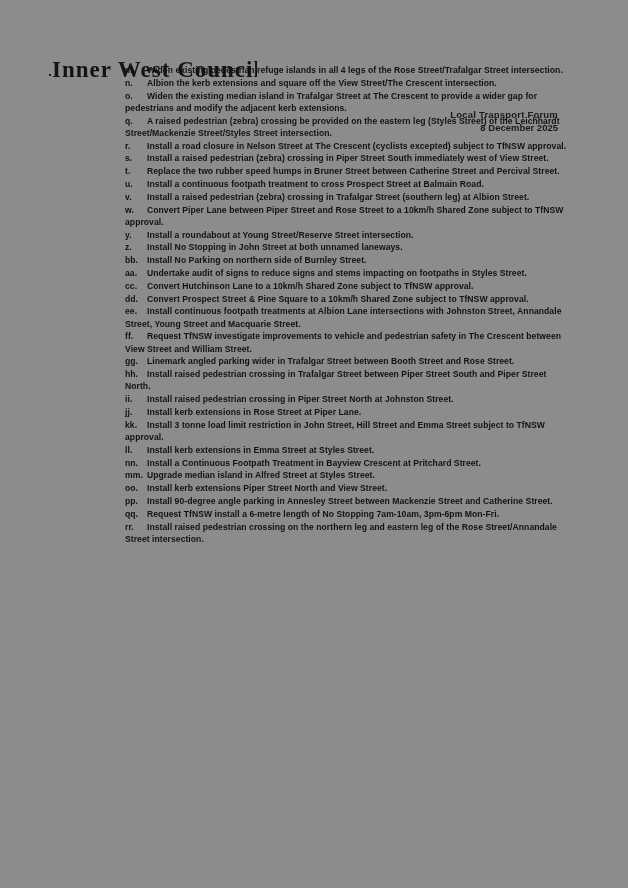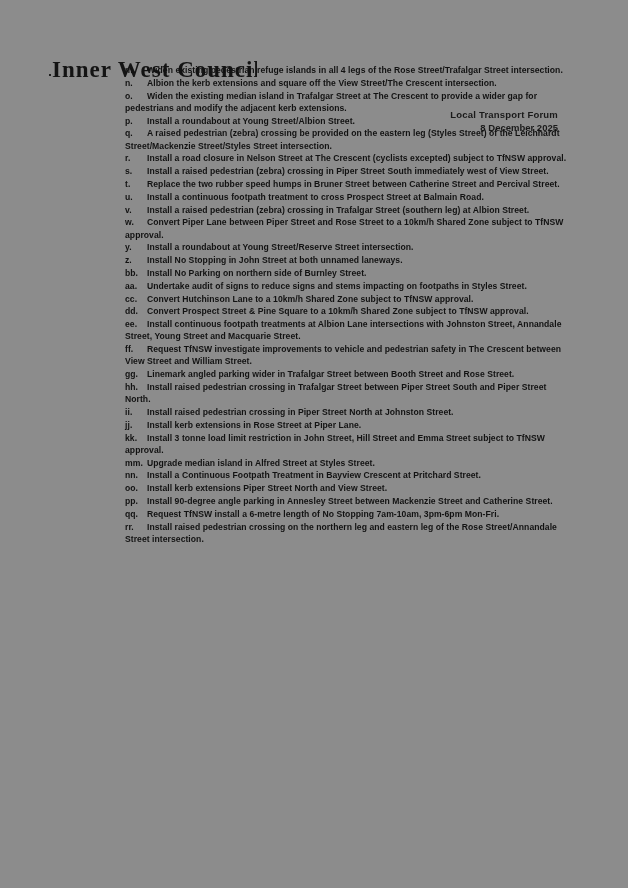--- a/index.html
+++ b/index.html
@@ -135,23 +135,20 @@
     <div class="item">
       <span class="lbl">m.</span><span class="txt">Widen existing pedestrian refuge islands in all 4 legs of the Rose Street/Trafalgar Street intersection.</span>
     </div>
     <div class="item">
       <span class="lbl">n.</span><span class="txt">Albion the kerb extensions and square off the View Street/The Crescent intersection.</span>
     </div>
     <div class="item">
       <span class="lbl">o.</span><span class="txt">Widen the existing median island in Trafalgar Street at The Crescent to provide a wider gap for pedestrians and modify the adjacent kerb extensions.</span>
     </div>
     <div class="item">
-      <span class="lbl">p.</span><span class="txt">Install a roundabout at Young Street/Albion Street.</span>
-    </div>
-    <div class="item">
       <span class="lbl">q.</span><span class="txt">A raised pedestrian (zebra) crossing be provided on the eastern leg (Styles Street) of the Leichhardt Street/Mackenzie Street/Styles Street intersection.</span>
     </div>
     <div class="item">
       <span class="lbl">r.</span><span class="txt">Install a road closure in Nelson Street at The Crescent (cyclists excepted) subject to TfNSW approval.</span>
     </div>
     <div class="item">
       <span class="lbl">s.</span><span class="txt">Install a raised pedestrian (zebra) crossing in Piper Street South immediately west of View Street.</span>
     </div>
     <div class="item">
       <span class="lbl">t.</span><span class="txt">Replace the two rubber speed humps in Bruner Street between Catherine Street and Percival Street.</span>
@@ -198,26 +195,29 @@
     <div class="item">
       <span class="lbl">ii.</span><span class="txt">Install raised pedestrian crossing in Piper Street North at Johnston Street.</span>
     </div>
     <div class="item">
       <span class="lbl">jj.</span><span class="txt">Install kerb extensions in Rose Street at Piper Lane.</span>
     </div>
     <div class="item">
       <span class="lbl">kk.</span><span class="txt">Install 3 tonne load limit restriction in John Street, Hill Street and Emma Street subject to TfNSW approval.</span>
     </div>
     <div class="item">
+      <span class="lbl">ll.</span><span class="txt">Install kerb extensions in Emma Street at Styles Street.</span>
+    </div>
+    <div class="item">
+      <span class="lbl">nn.</span><span class="txt">Install a Continuous Footpath Treatment in Bayview Crescent at Pritchard Street.</span>
+    </div>
+    <div class="item">
       <span class="lbl">mm.</span><span class="txt">Upgrade median island in Alfred Street at Styles Street.</span>
     </div>
     <div class="item">
-      <span class="lbl">nn.</span><span class="txt">Install a Continuous Footpath Treatment in Bayview Crescent at Pritchard Street.</span>
-    </div>
-    <div class="item">
       <span class="lbl">oo.</span><span class="txt">Install kerb extensions Piper Street North and View Street.</span>
     </div>
     <div class="item">
       <span class="lbl">pp.</span><span class="txt">Install 90-degree angle parking in Annesley Street between Mackenzie Street and Catherine Street.</span>
     </div>
     <div class="item">
       <span class="lbl">qq.</span><span class="txt">Request TfNSW install a 6-metre length of No Stopping 7am-10am, 3pm-6pm Mon-Fri.</span>
     </div>
     <div class="item">
       <span class="lbl">rr.</span><span class="txt">Install raised pedestrian crossing on the northern leg and eastern leg of the Rose Street/Annandale Street intersection.</span>

